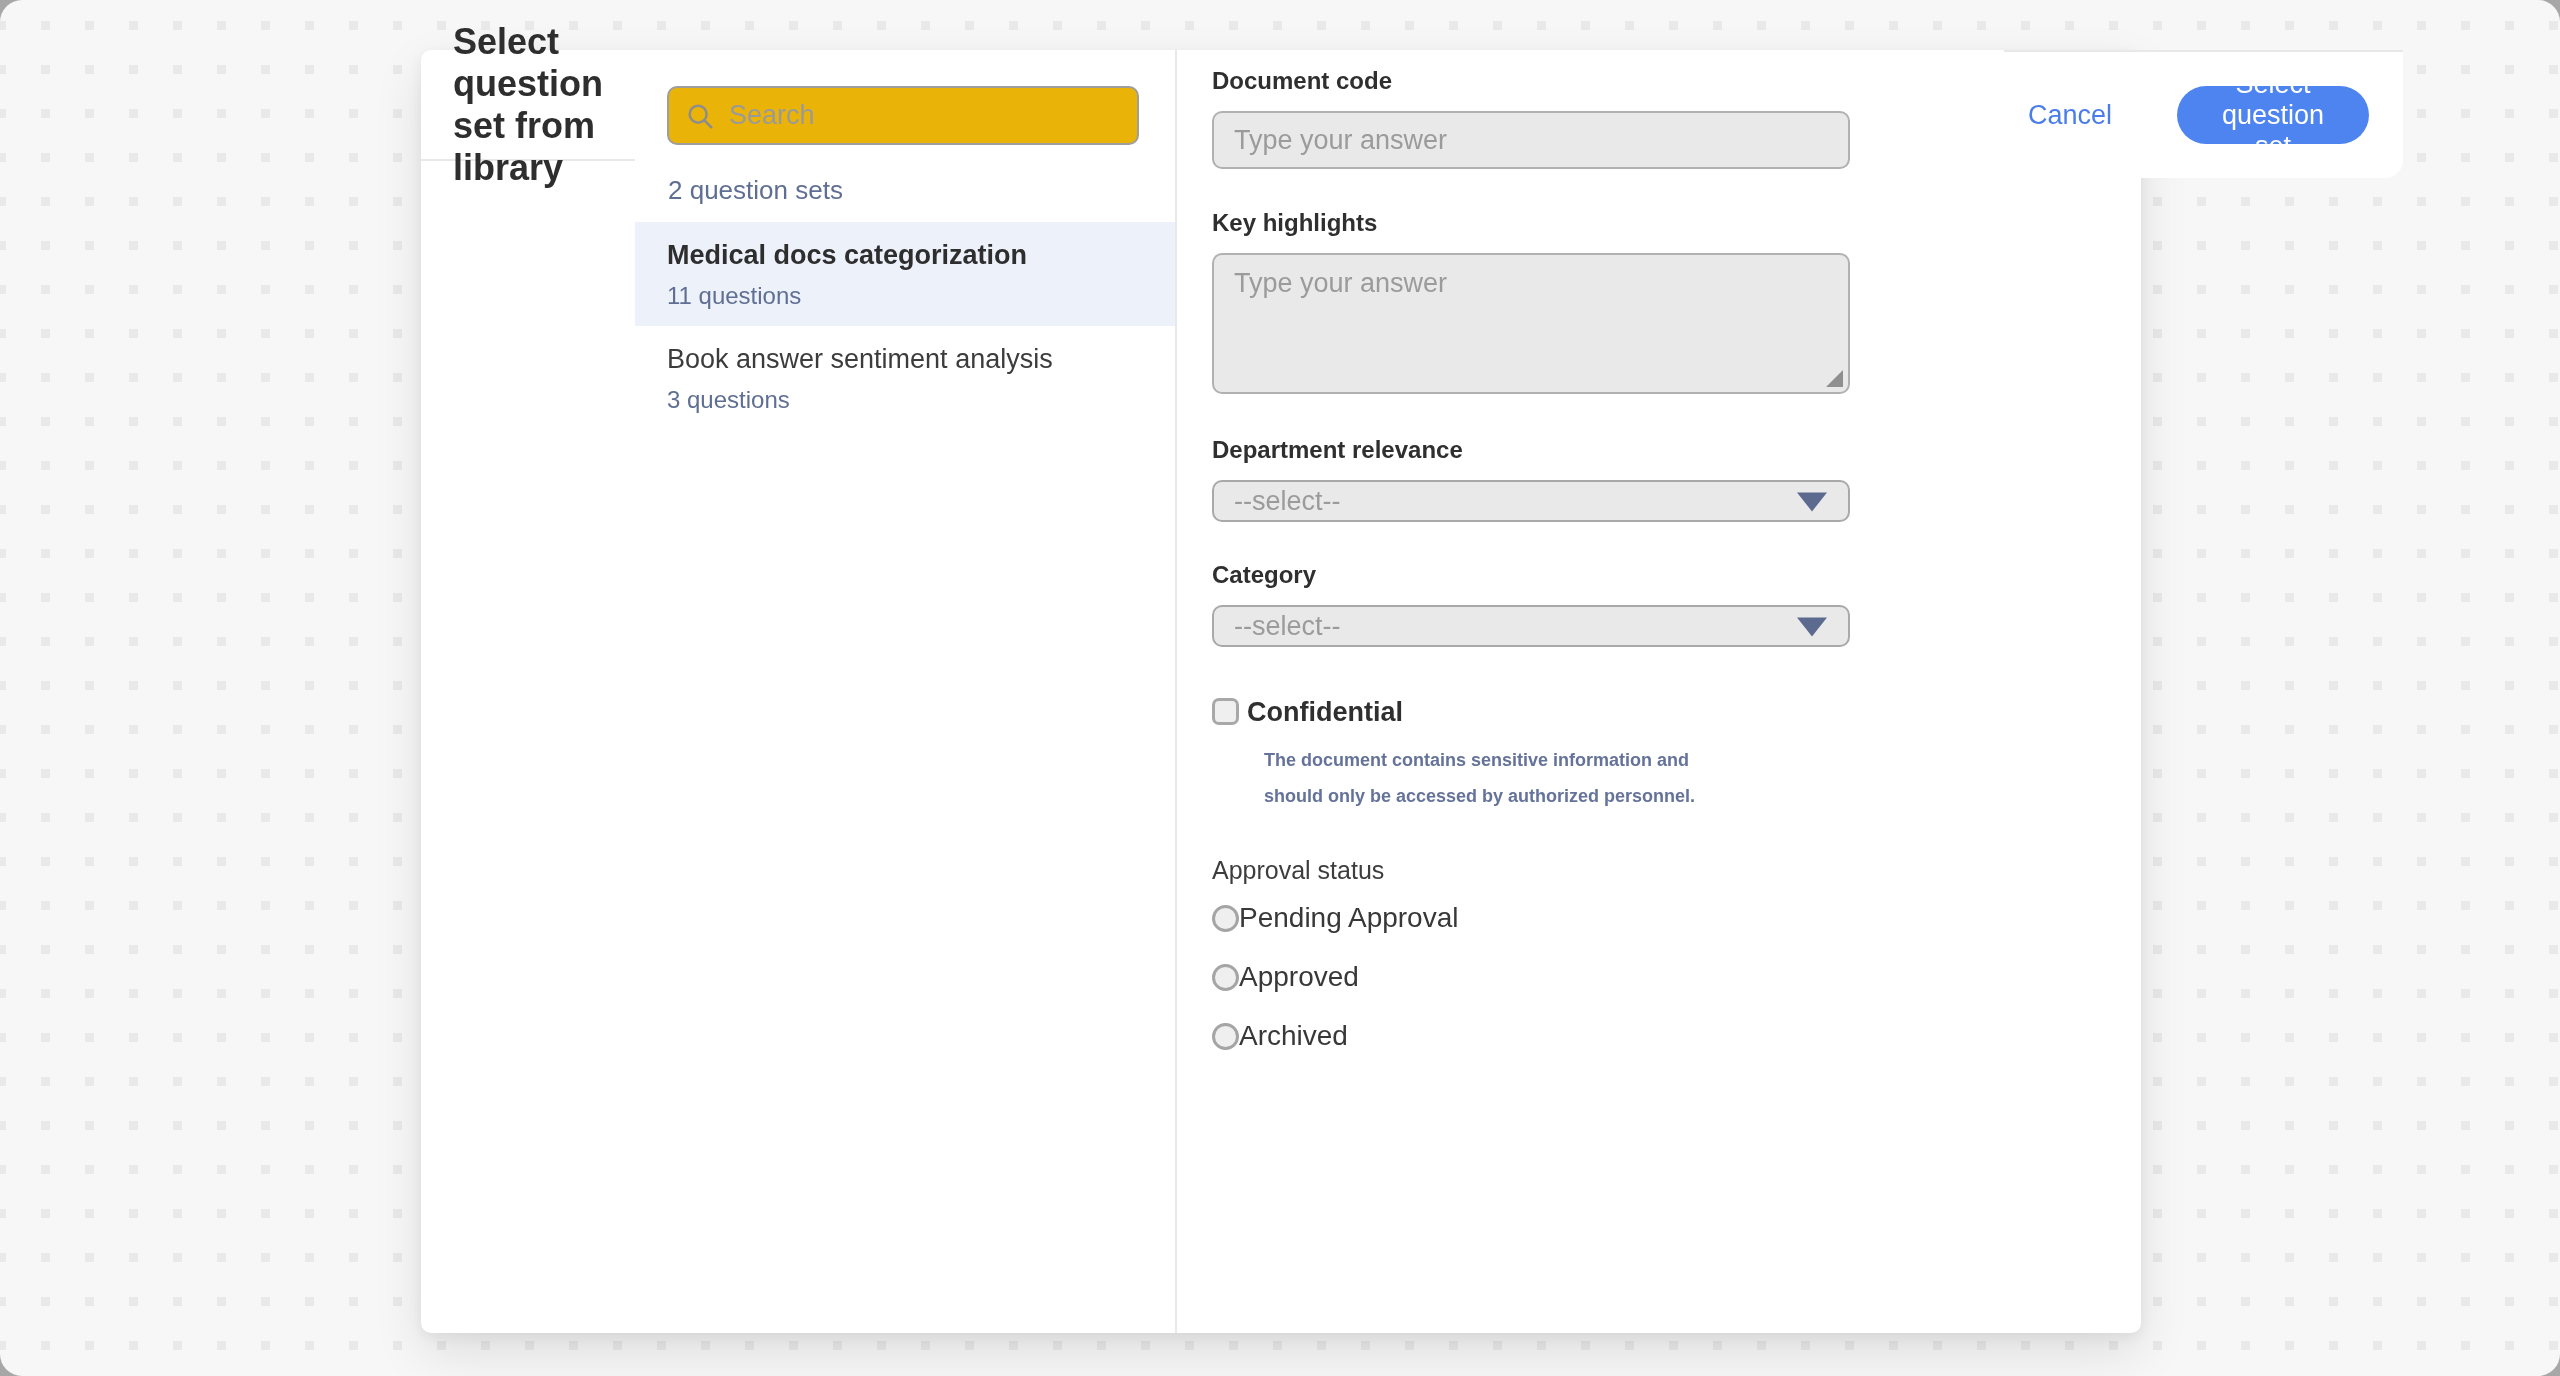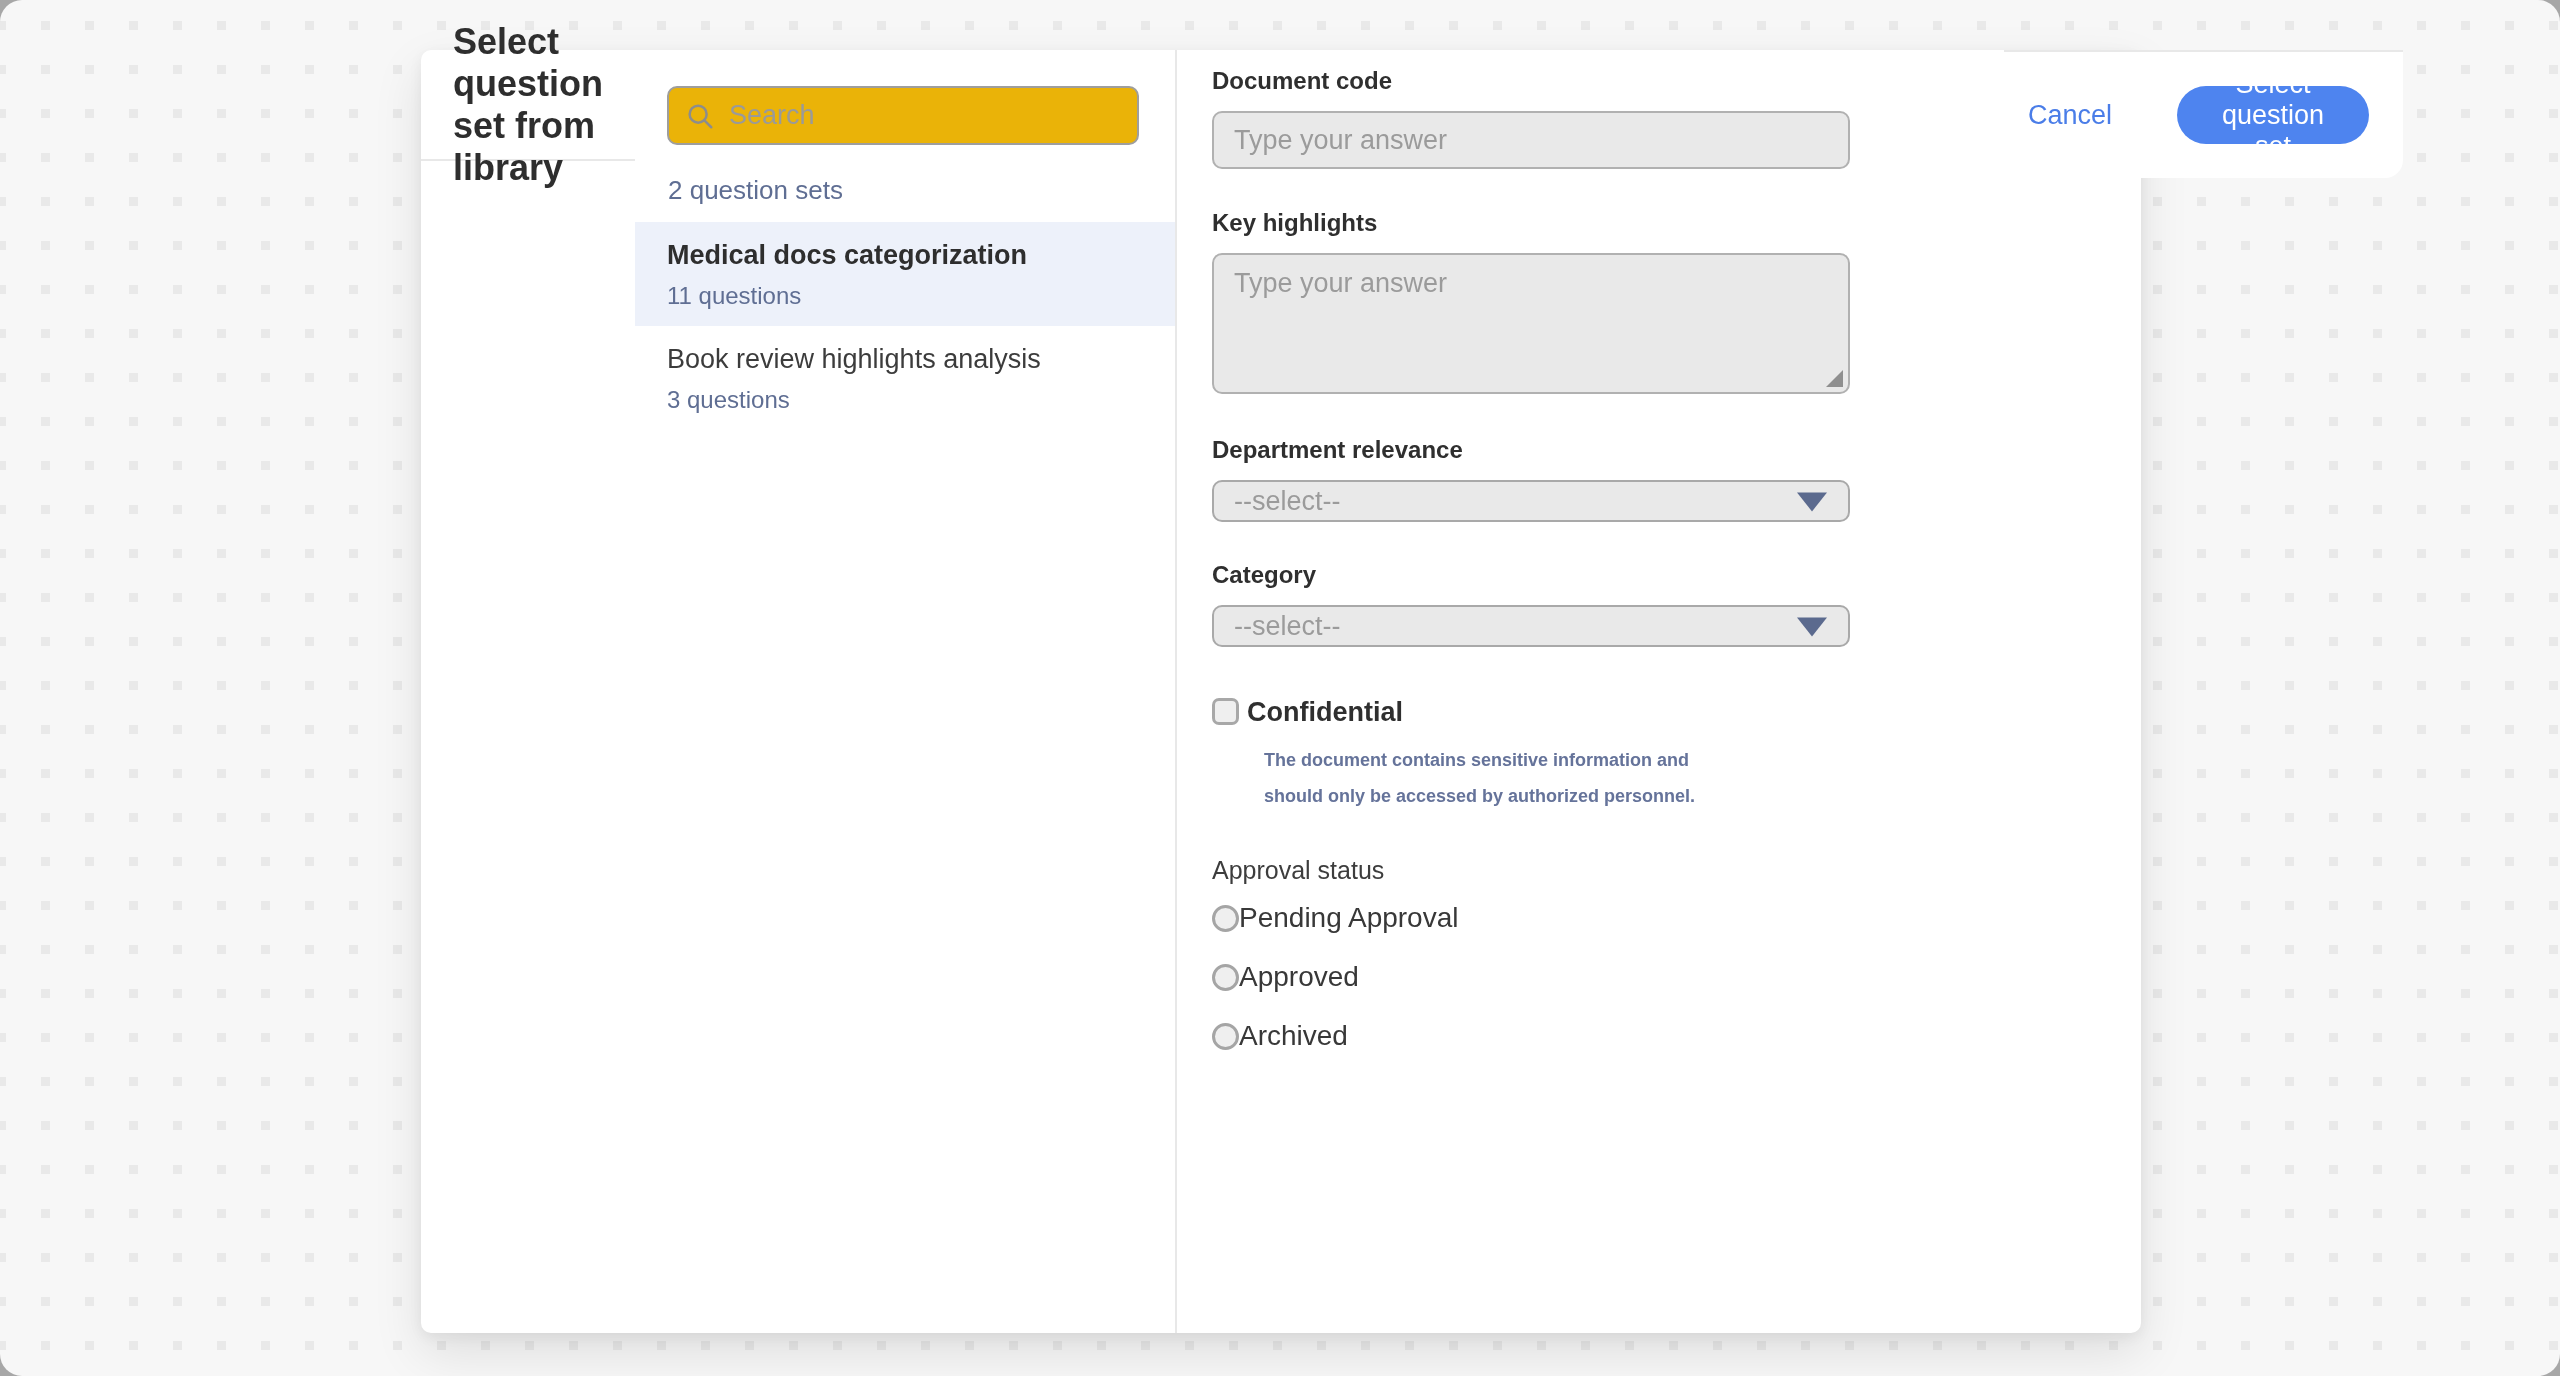--- a/index.html
+++ b/index.html
@@ -164,21 +164,21 @@
         </div>
 
         <div class="qs-count">2 question sets</div>
 
         <div class="qs-list">
           <div class="qs-item selected">
             <div class="qs-name">Medical docs categorization</div>
             <div class="qs-meta">11 questions</div>
           </div>
           <div class="qs-item">
-            <div class="qs-name">Book review highlights analysis</div>
+            <div class="qs-name">Book answer sentiment analysis</div>
             <div class="qs-meta">3 questions</div>
           </div>
         </div>
       </div>
 
       <div class="panel">
 
         <div class="field mt-doc">
           <div class="f-label">Document code</div>
           <input type="text" class="text-input" placeholder="Type your answer" style="">

